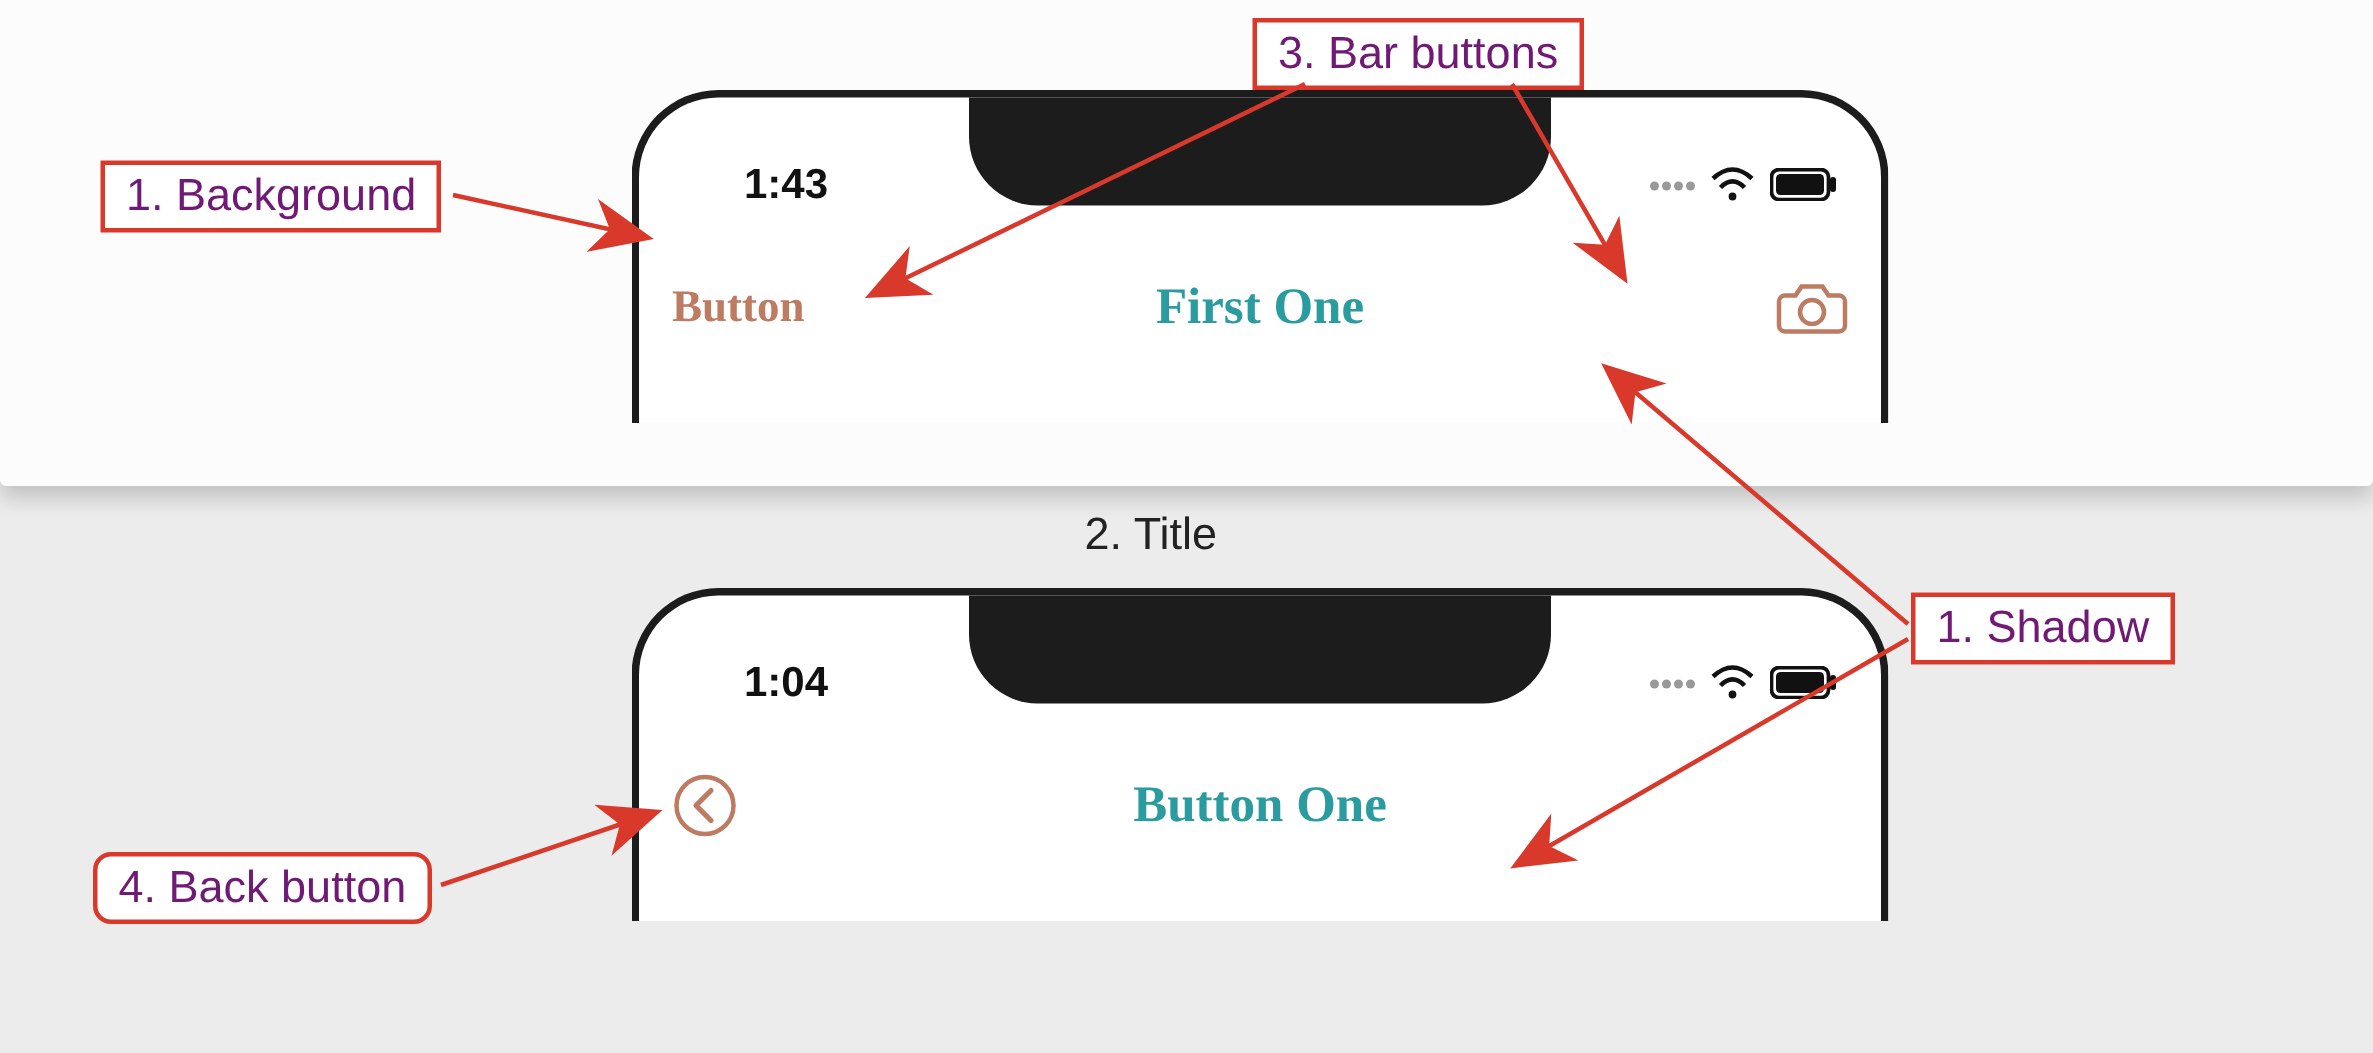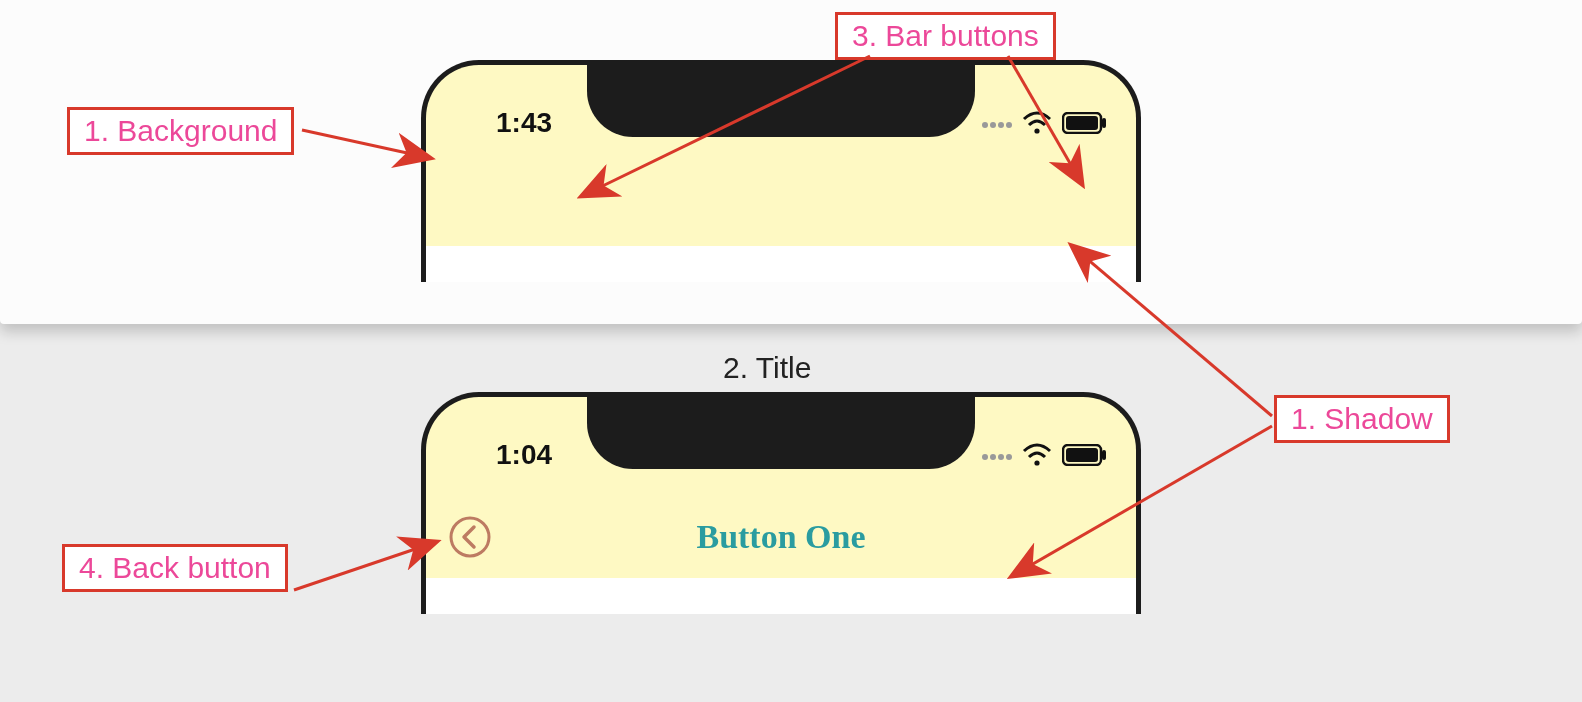--- a/index.html
+++ b/index.html
@@ -17,22 +17,22 @@
     left: 0;
     top: 0;
     width: 1582px;
     height: 324px;
     background: #fcfcfc;
     box-shadow: 0 8px 14px rgba(0,0,0,0.18);
     border-radius: 0 0 4px 4px;
   }
   .phone {
     position: absolute;
-    width: 720px;
-    background: #fef9c3;
+    width: 838px;
+    background: #ffffff;
     border: 5px solid #1c1c1c;
     border-bottom: none;
     border-radius: 58px 58px 0 0;
   }
   .phone.a { left: 421px; top: 60px; height: 222px; }
   .phone.b { left: 421px; top: 392px; height: 222px; }
   .notch {
     position: absolute;
     top: 0;
     left: 50%;
@@ -94,28 +94,27 @@
     height: 36px;
     background: #fff;
   }
 
   .callout {
     position: absolute;
     border: 3px solid #d8392b;
     background: #fff;
     padding: 4px 14px;
     font-size: 30px;
-    color: #ec4899;
+    color: #701a75;
     white-space: nowrap;
   }
   .plain-label {
     position: absolute;
     font-size: 30px;
     color: #222;
-    margin-top: 11px;
   }
 
   svg.arrow { position: absolute; overflow: visible; pointer-events: none; }
 </style>
 </head>
 <body>
 
 <div class="top-card"></div>
 
 <div class="phone a">
@@ -126,20 +125,32 @@
     <svg width="30" height="24" viewBox="0 0 30 24">
         <path d="M2 8 Q15 -4 28 8" fill="none" stroke="#111" stroke-width="3"></path>
         <path d="M7 14 Q15 6 23 14" fill="none" stroke="#111" stroke-width="3"></path>
         <circle cx="15" cy="20" r="2.6" fill="#111"></circle>
       </svg>
     <svg width="46" height="22" viewBox="0 0 46 22">
         <rect x="1" y="1" width="38" height="20" rx="5" fill="none" stroke="#111" stroke-width="2.5"></rect>
         <rect x="4" y="4" width="32" height="14" rx="3" fill="#111"></rect>
         <rect x="40" y="6" width="4" height="10" rx="2" fill="#111"></rect>
       </svg>
+  </div>
+  <div class="navbar">
+    <div class="nav-left">
+      <span class="bar-btn-text">Button</span>
+    </div>
+    <span class="nav-title">First One</span>
+    <div class="nav-right">
+      <svg width="48" height="40" viewBox="0 0 48 40">
+        <path d="M6 12 h7 l4 -6 h14 l4 6 h7 a4 4 0 0 1 4 4 v16 a4 4 0 0 1 -4 4 H6 a4 4 0 0 1 -4 -4 V16 a4 4 0 0 1 4 -4 z" fill="none" stroke="#bd7b62" stroke-width="3"></path>
+        <circle cx="24" cy="23" r="8" fill="none" stroke="#bd7b62" stroke-width="3"></circle>
+      </svg>
+    </div>
   </div>
   <div class="content-area"></div>
 </div>
 
 <div class="phone b">
   <div class="notch"></div>
   <div class="status-time">1:04</div>
   <div class="status-right">
     <span class="signal-dots"><span></span><span></span><span></span><span></span></span>
     <svg width="30" height="24" viewBox="0 0 30 24">
@@ -161,21 +172,21 @@
       </svg>
     </div>
     <span class="nav-title">Button One</span>
   </div>
   <div class="content-area"></div>
 </div>
 
 <div class="callout" style="left:67px; top:107px;">1. Background</div>
 <div class="callout" style="left:835px; top:12px;">3. Bar buttons</div>
 <div class="plain-label" style="left:723px; top:340px;">2. Title</div>
-<div class="callout" style="left:62px; top:544px;">4. Back button</div>
+<div class="callout" style="left:62px; top:568px;border-radius:12px;">4. Back button</div>
 <div class="callout" style="left:1274px; top:395px;">1. Shadow</div>
 
 <svg class="arrow" style="left:0;top:0;" width="1582" height="702">
   <defs>
     <marker id="ah" markerWidth="14" markerHeight="12" refX="12" refY="6" orient="auto">
       <path d="M0 0 L14 6 L0 12 L4 6 z" fill="#d8392b"></path>
     </marker>
   </defs>
   <line x1="302" y1="130" x2="430" y2="158" stroke="#d8392b" stroke-width="3" marker-end="url(#ah)"></line>
   <line x1="870" y1="56" x2="582" y2="196" stroke="#d8392b" stroke-width="3" marker-end="url(#ah)"></line>

